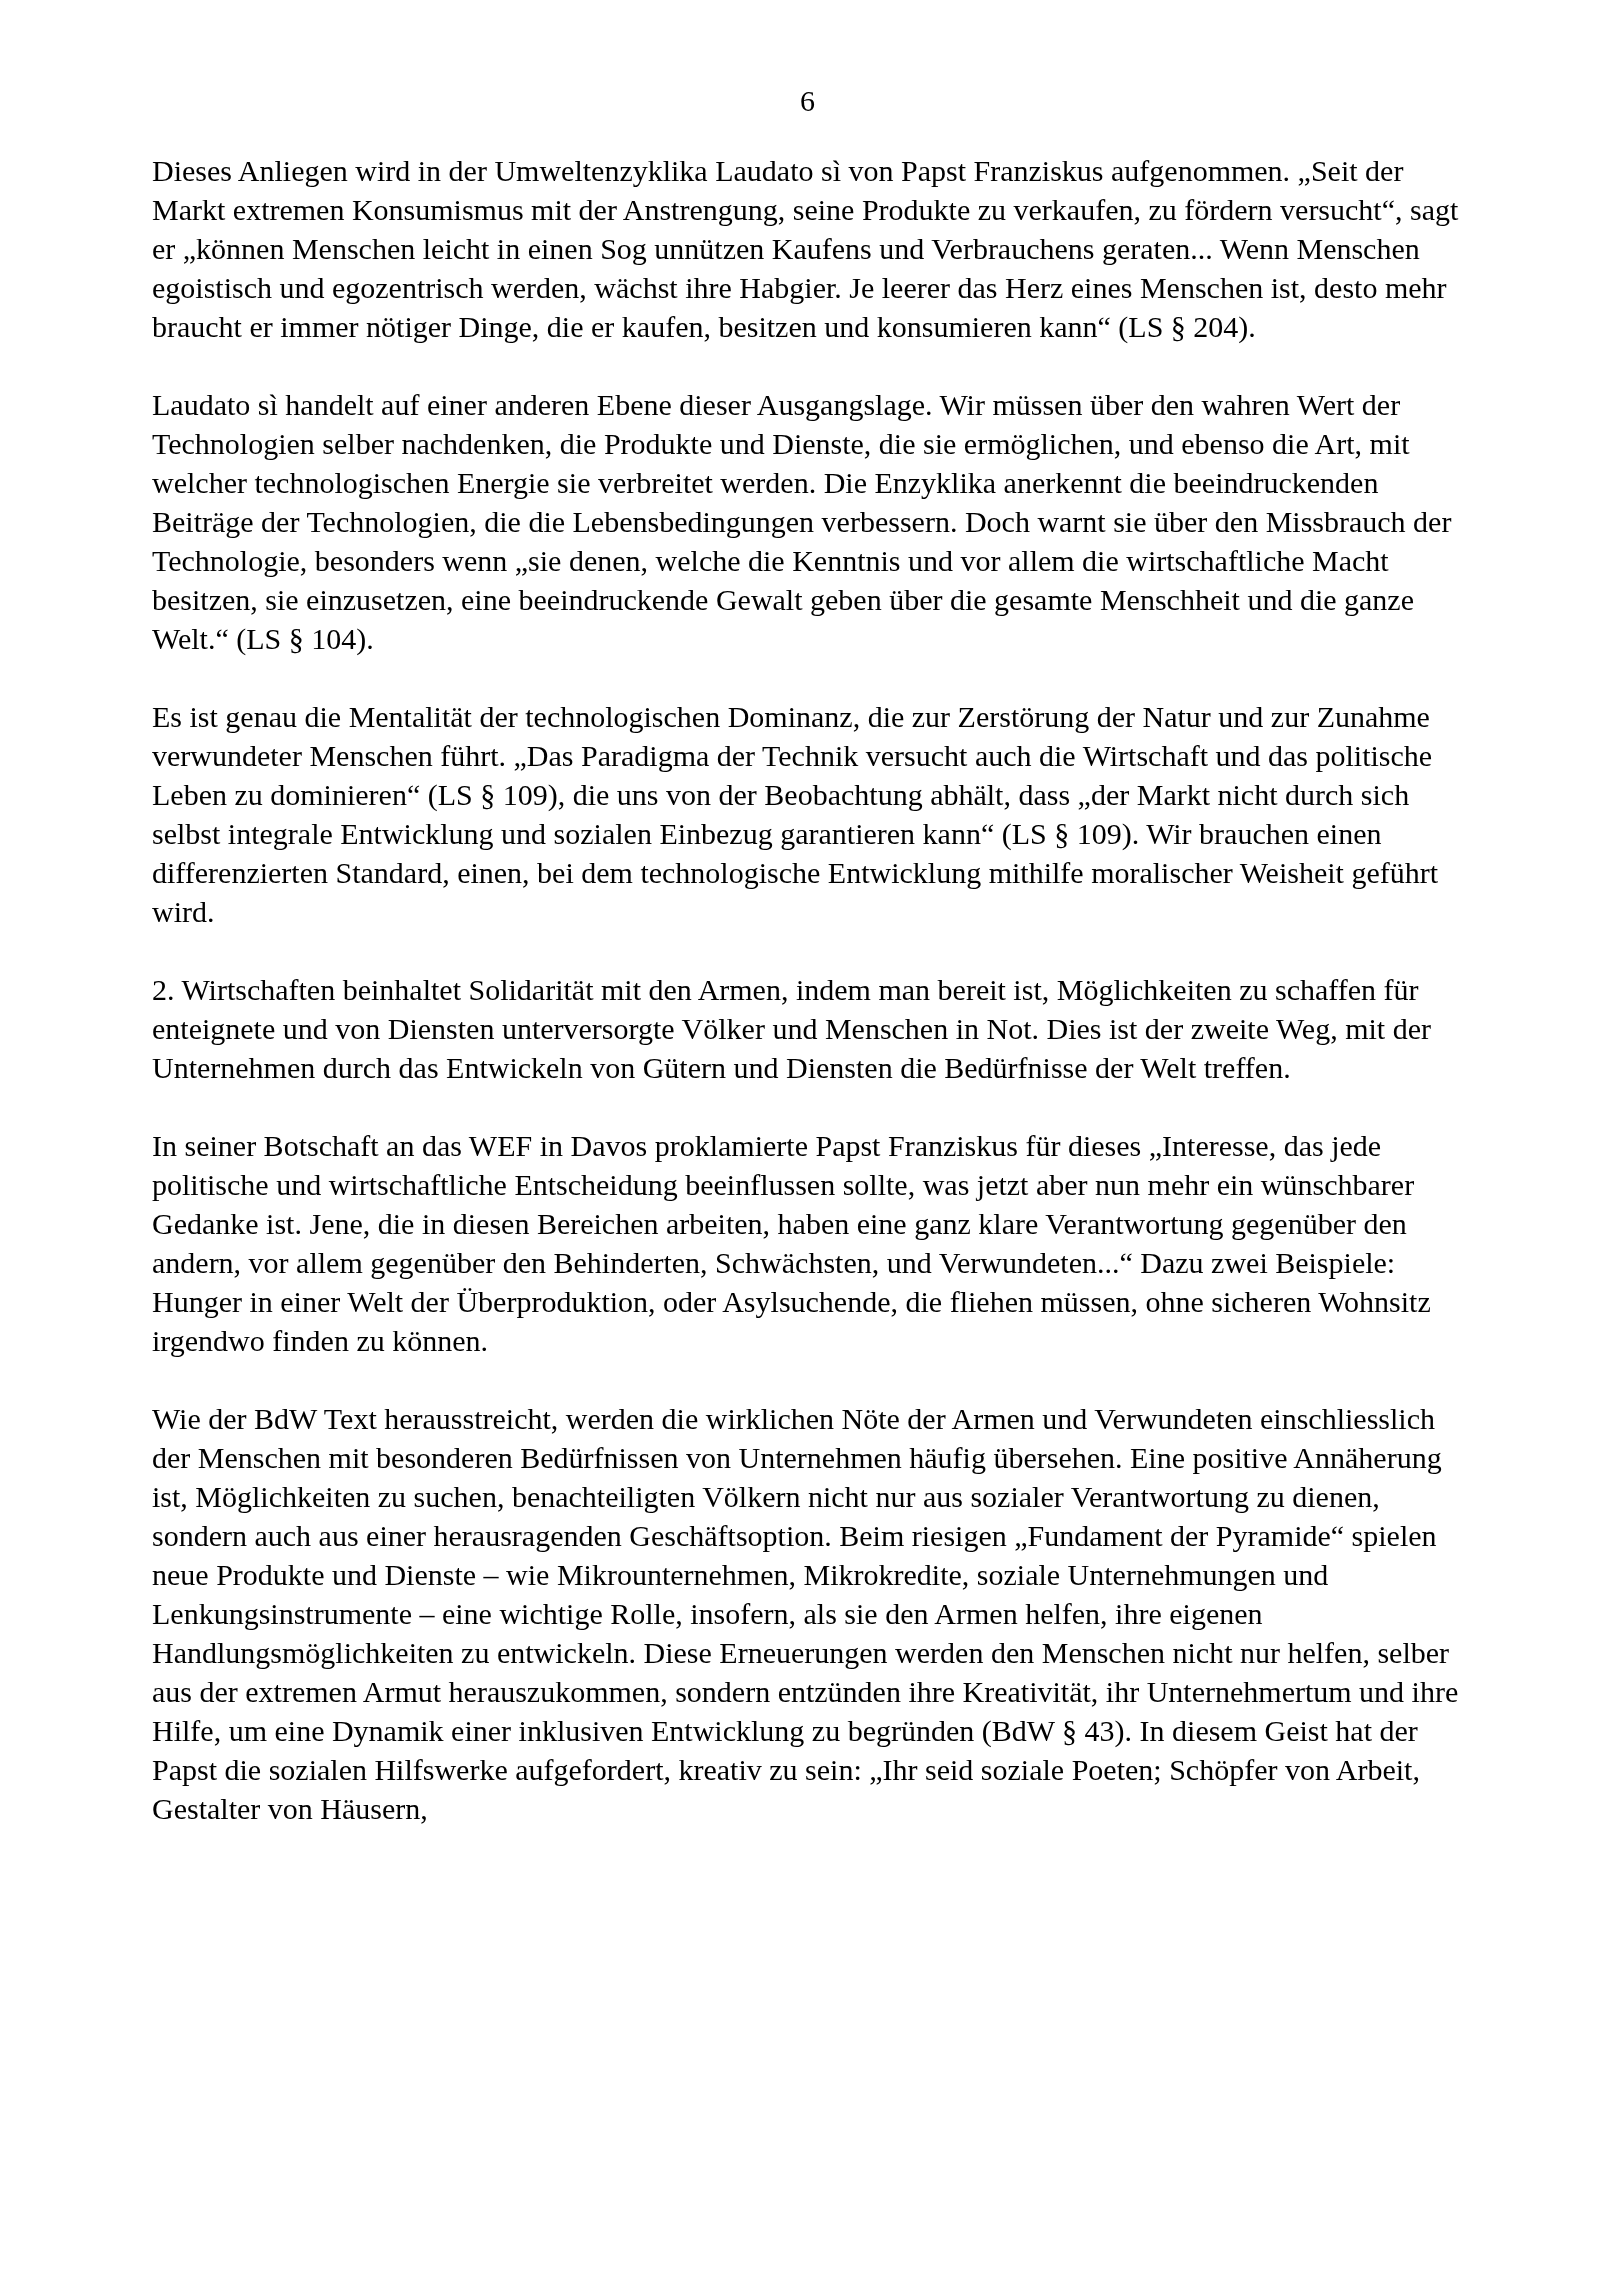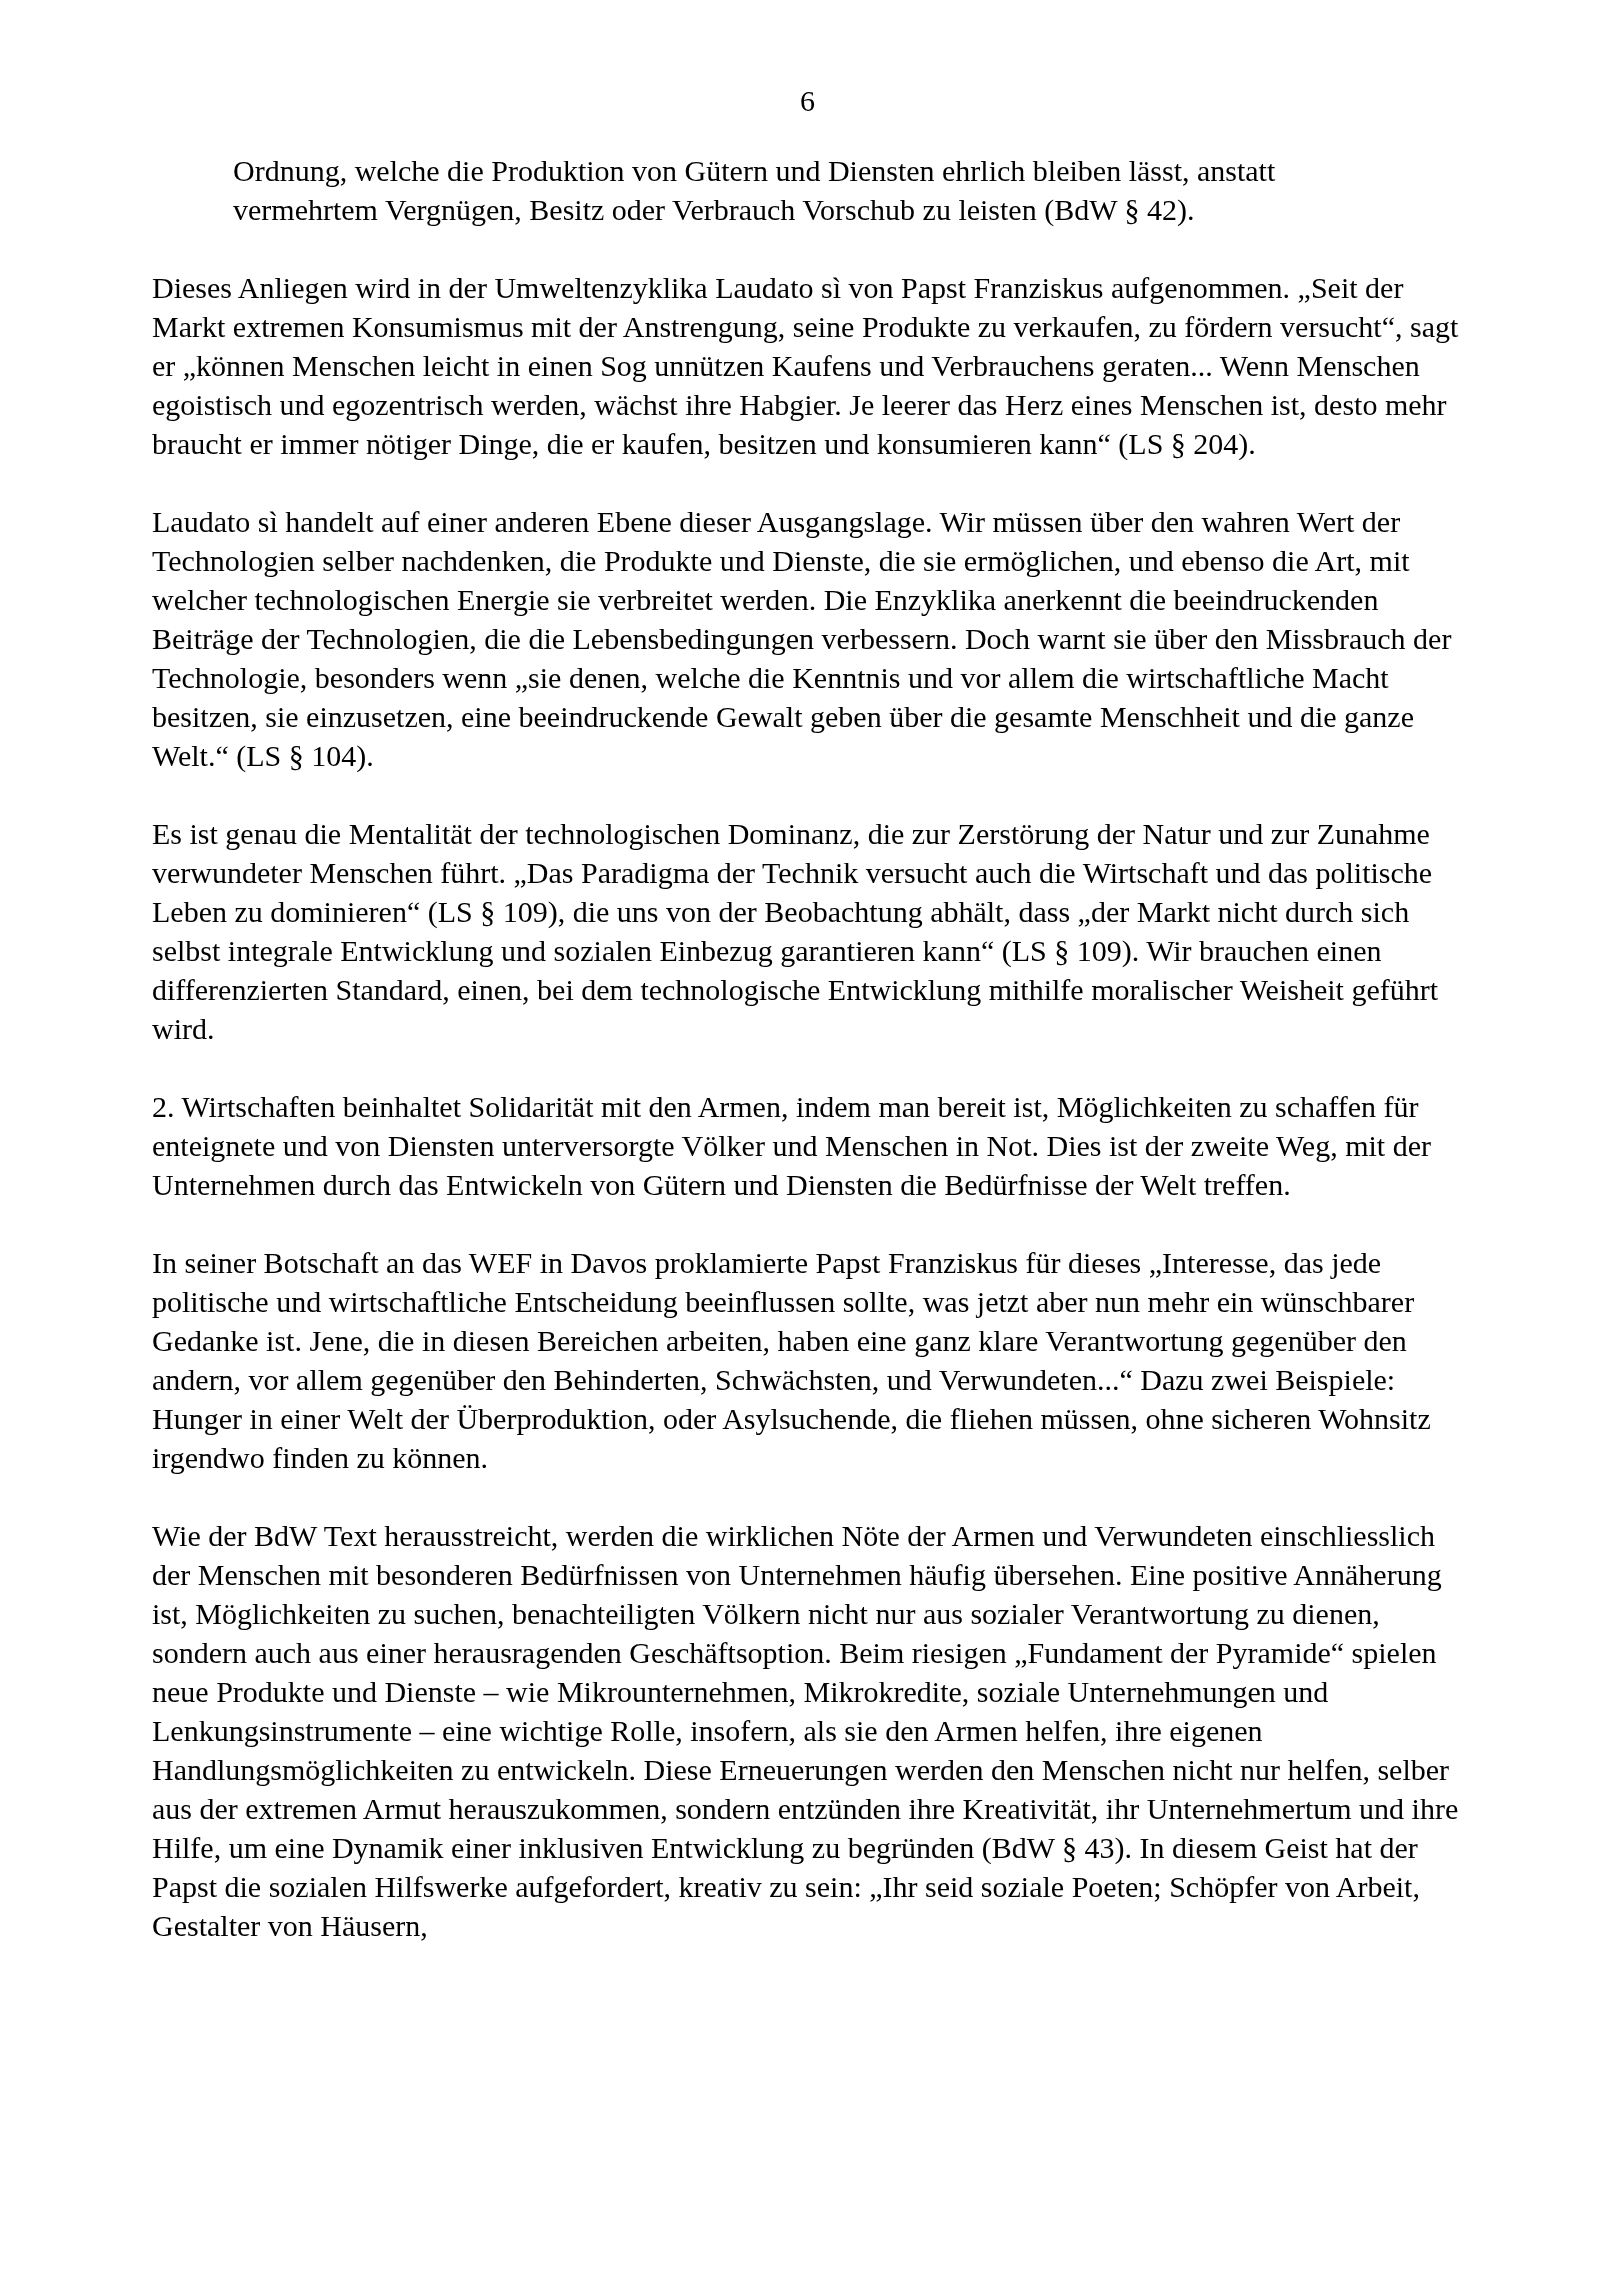--- a/index.html
+++ b/index.html
@@ -36,21 +36,20 @@
   }
   .run-italic { }
   .run-bold { font-weight: normal; }
 </style>
 </head>
 <body>
 
 <div class="page">
   <div class="page-number">6</div>
   <div class="doc-body">
-      <p class="blockquote"><span>Ordnung, welche die Produktion von Gütern und Diensten ehrlich bleiben lässt, anstatt vermehrtem Vergnügen, Besitz oder Verbrauch Vorschub zu leisten (BdW § 42).</span></p>
       <p class="paragraph"><span>Dieses Anliegen wird in der Umweltenzyklika </span><span class="run-italic">Laudato sì</span><span> von Papst Franziskus aufgenommen. „Seit der Markt extremen Konsumismus mit der Anstrengung, seine Produkte zu verkaufen, zu fördern versucht“, sagt er „können Menschen leicht in einen Sog unnützen Kaufens und Verbrauchens geraten... Wenn Menschen egoistisch und egozentrisch werden, wächst ihre Habgier. Je leerer das Herz eines Menschen ist, desto mehr braucht er immer nötiger Dinge, die er kaufen, besitzen und konsumieren kann“ (LS § 204).</span></p>
       <p class="paragraph"><span class="run-italic">Laudato sì</span><span> handelt auf einer anderen Ebene dieser Ausgangslage. Wir müssen über den wahren Wert der Technologien selber nachdenken, die Produkte und Dienste, die sie ermöglichen, und ebenso die Art, mit welcher technologischen Energie sie verbreitet werden. Die Enzyklika anerkennt die beeindruckenden Beiträge der Technologien, die die Lebensbedingungen verbessern. Doch warnt sie über den Missbrauch der Technologie, besonders wenn „sie denen, welche die Kenntnis und vor allem die wirtschaftliche Macht besitzen, sie einzusetzen, eine beeindruckende Gewalt geben über die gesamte Menschheit und die ganze Welt.“ (LS § 104).</span></p>
       <p class="paragraph"><span>Es ist genau die Mentalität der technologischen Dominanz, die zur Zerstörung der Natur und zur Zunahme verwundeter Menschen führt. „Das Paradigma der Technik versucht auch die Wirtschaft und das politische Leben zu dominieren“ (LS § 109), die uns von der Beobachtung abhält, dass „der Markt nicht durch sich selbst integrale Entwicklung und sozialen Einbezug garantieren kann“ (LS § 109). Wir brauchen einen differenzierten Standard, einen, bei dem technologische Entwicklung mithilfe moralischer Weisheit geführt wird.</span></p>
       <p class="paragraph"><span>2. Wirtschaften </span><span class="run-italic">beinhaltet </span><span class="run-bold">Solidarität</span><span class="run-italic"> mit den Armen, indem man bereit ist, Möglichkeiten zu schaffen für enteignete und von Diensten unterversorgte Völker und Menschen in Not.</span><span> Dies ist der zweite Weg, mit der Unternehmen durch das Entwickeln von Gütern und Diensten die Bedürfnisse der Welt treffen.</span></p>
       <p class="paragraph"><span>In seiner Botschaft an das WEF in Davos proklamierte Papst Franziskus für dieses „Interesse, das jede politische und wirtschaftliche Entscheidung beeinflussen sollte, was jetzt aber nun mehr ein wünschbarer Gedanke ist. Jene, die in diesen Bereichen arbeiten, haben eine ganz klare Verantwortung gegenüber den andern, vor allem gegenüber den Behinderten, Schwächsten, und Verwundeten...“ Dazu zwei Beispiele: Hunger in einer Welt der Überproduktion, oder Asylsuchende, die fliehen müssen, ohne sicheren Wohnsitz irgendwo finden zu können.</span></p>
       <p class="paragraph"><span>Wie der </span><span class="run-italic">BdW</span><span> Text herausstreicht, werden die wirklichen Nöte der Armen und Verwundeten einschliesslich der Menschen mit besonderen Bedürfnissen von Unternehmen häufig übersehen. Eine positive Annäherung ist, Möglichkeiten zu suchen, benachteiligten Völkern nicht nur aus sozialer Verantwortung zu dienen, sondern auch aus einer herausragenden Geschäftsoption. Beim riesigen „Fundament der Pyramide“ spielen neue Produkte und Dienste – wie Mikrounternehmen, Mikrokredite, soziale Unternehmungen und Lenkungsinstrumente – eine wichtige Rolle, insofern, als sie den Armen helfen, ihre eigenen Handlungsmöglichkeiten zu entwickeln. Diese Erneuerungen werden den Menschen nicht nur helfen, selber aus der extremen Armut herauszukommen, sondern entzünden ihre Kreativität, ihr Unternehmertum und ihre Hilfe, um eine Dynamik einer inklusiven Entwicklung zu begründen (BdW § 43). In diesem Geist hat der Papst die sozialen Hilfswerke aufgefordert, kreativ zu sein: „Ihr seid soziale Poeten; Schöpfer von Arbeit, Gestalter von Häusern,</span></p>
     </div>
 </div>
 
 

